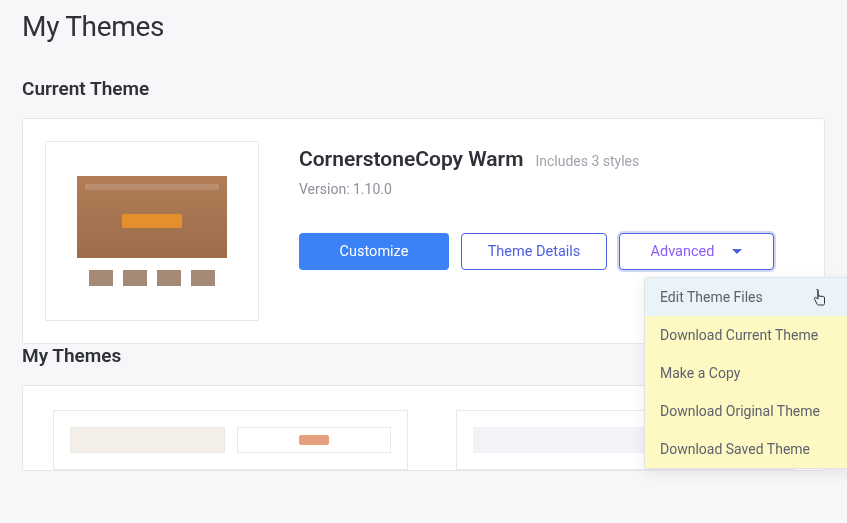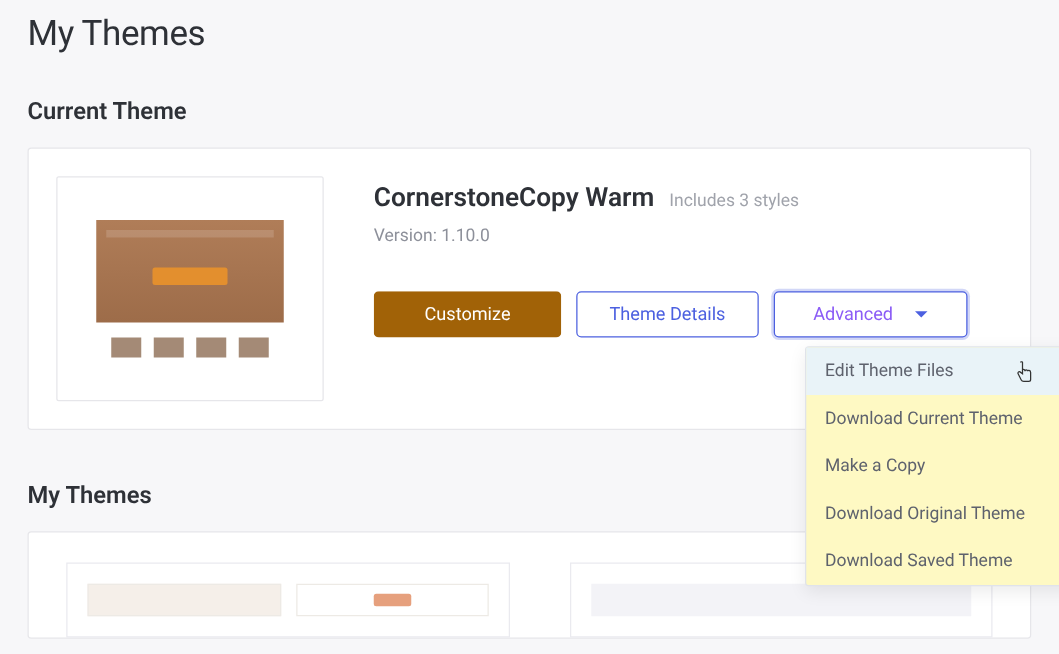--- a/index.html
+++ b/index.html
@@ -28,21 +28,20 @@
       margin-bottom: 18px;
     }
     .current-card {
       background: #fff;
       border: 1px solid #e6e6ea;
       border-radius: 3px;
       padding: 22px;
       display: flex;
       gap: 40px;
       align-items: flex-start;
-      margin-bottom: 40px;
     }
     .thumb-box {
       width: 214px;
       height: 180px;
       border: 1px solid #e6e6ea;
       border-radius: 2px;
       display: flex;
       flex-direction: column;
       align-items: center;
       justify-content: center;
@@ -111,21 +110,21 @@
       border-radius: 4px;
       font-size: 14.5px;
       display: flex;
       align-items: center;
       justify-content: center;
       cursor: pointer;
       border: 1px solid transparent;
       padding: 0 24px;
     }
     .btn-primary {
-      background: #a16207;
+      background: #3b82f6;
       color: #fff;
       width: 150px;
     }
     .btn-secondary {
       background: #fff;
       color: #4c60e0;
       border: 1px solid #4c60e0;
       width: 146px;
     }
     .btn-advanced {

